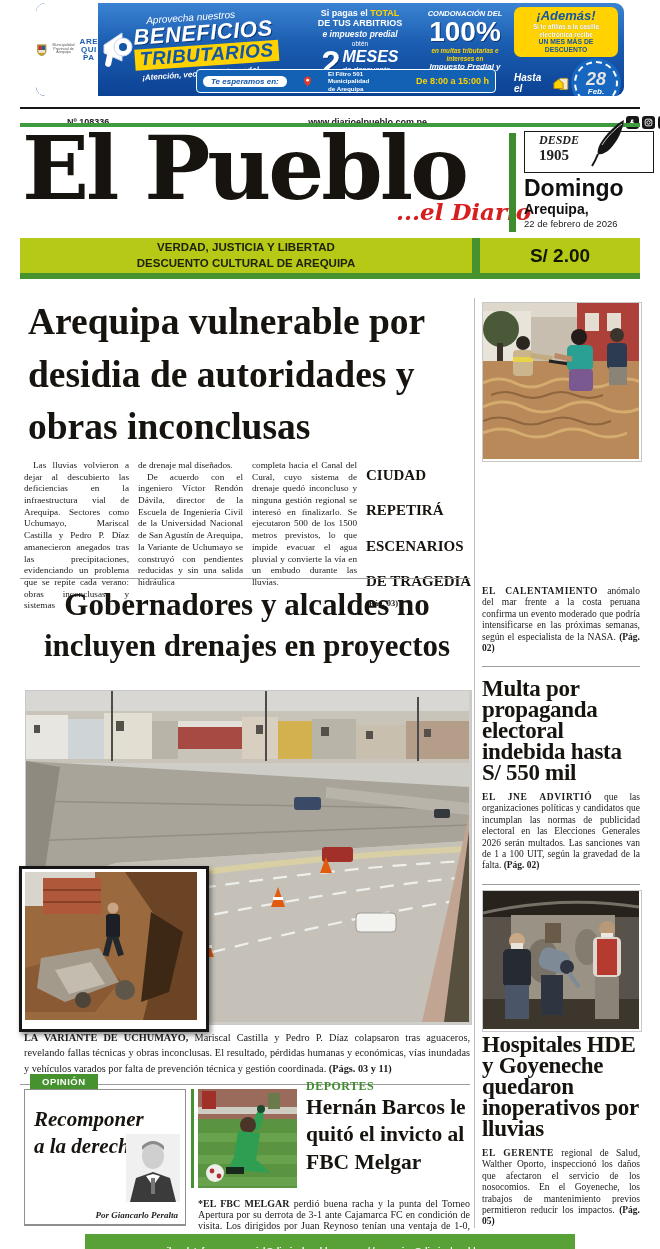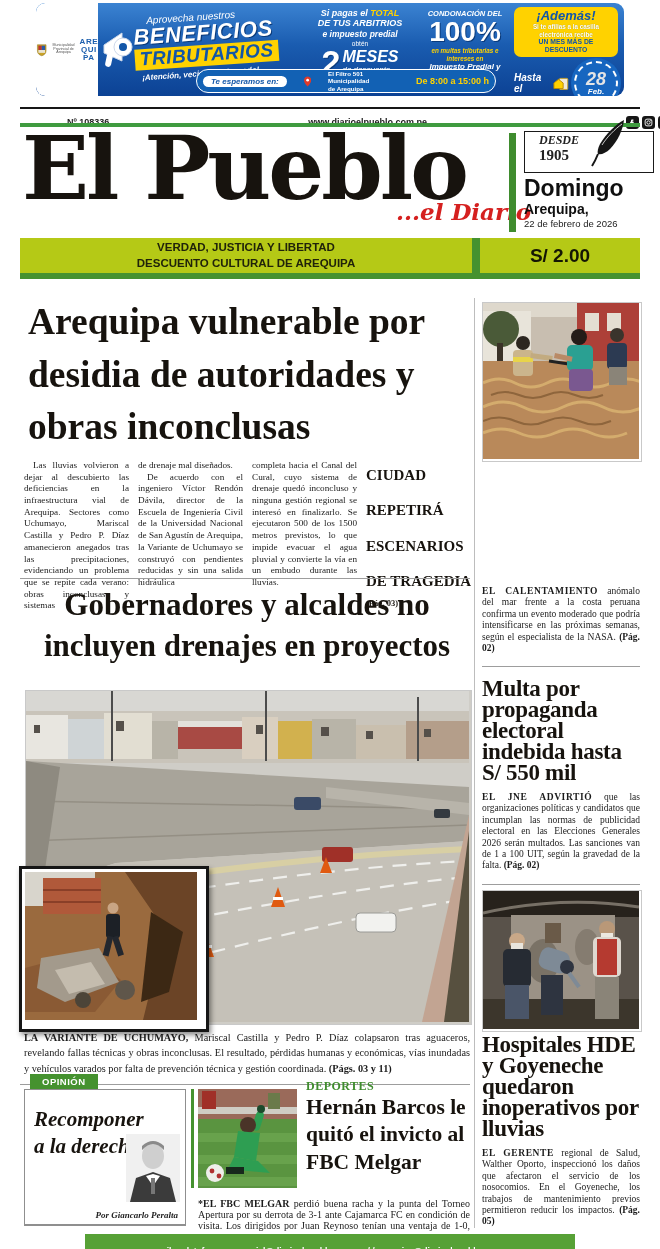--- a/index.html
+++ b/index.html
@@ -16,21 +16,21 @@
           display:flex;flex-direction:row;align-items:center;justify-content:center;gap:2px;flex:0 0 auto;}
   .muni-name{font-size:3.6px;color:#555;text-align:center;line-height:1.1;font-family:"Liberation Sans",sans-serif;}
   .areq-logo{font-family:"Liberation Sans",sans-serif;font-weight:bold;color:#1c5fae;font-size:8px;line-height:1;letter-spacing:.5px;text-align:center;}
   .b-beneficios{left:98px;top:7px;width:168px;transform:rotate(-4deg);font-family:"Liberation Sans",sans-serif;}
   .b-intro{color:#fff;font-style:italic;font-size:10px;margin-left:14px;}
   .b-t1{color:#fff;font-weight:bold;font-style:italic;font-size:22px;line-height:1;letter-spacing:.5px;text-shadow:1px 1px 0 #0a3a7a;}
   .b-t2{display:inline-block;background:#ffd200;color:#1256a8;font-weight:bold;font-style:italic;font-size:19px;
         line-height:1.1;padding:0 5px;margin-top:1px;letter-spacing:.5px;}
   .b-att{color:#fff;font-weight:bold;font-style:italic;font-size:8px;margin-top:3px;margin-left:6px;}
   .b-offer1{left:272px;top:5px;width:104px;text-align:center;font-family:"Liberation Sans",sans-serif;}
-  .o1a{color:#fff;font-weight:bold;font-style:italic;font-size:9px;line-height:1.15;}
+  .o1a{color:#fff;font-weight:bold;font-size:9px;line-height:1.15;}
   .o1a .yel{color:#ffd200;}
   .o1d{color:#fff;font-weight:bold;font-style:italic;font-size:8.5px;}
   .o1e{color:#fff;font-size:6.5px;margin-top:1px;}
   .o1row{display:flex;align-items:center;justify-content:center;margin-top:0;}
   .o1num{color:#fff;font-weight:bold;font-size:34px;line-height:.9;text-shadow:1px 1px 0 #0a3a7a;}
   .o1stack{text-align:left;margin-left:2px;}
   .o1f{color:#fff;font-weight:bold;font-style:italic;font-size:16px;line-height:1;}
   .o1g{color:#fff;font-size:8px;font-style:italic;}
   .b-offer2{left:384px;top:6px;width:90px;text-align:center;font-family:"Liberation Sans",sans-serif;}
   .o2a{color:#fff;font-weight:bold;font-style:italic;font-size:7.5px;}
@@ -41,21 +41,21 @@
   .exbox{background:#ffd200;border-radius:7px;padding:2px 4px 3px;text-align:center;}
   .ex-t{color:#1256a8;font-weight:bold;font-style:italic;font-size:13px;line-height:1;}
   .ex-b{color:#fff;font-weight:bold;font-size:6.3px;line-height:1.2;margin-top:1px;text-shadow:0 0 1px #9a8a00;}
   .ex-c{color:#1256a8;font-weight:bold;font-size:6.8px;line-height:1.15;}
   .ex-row{display:flex;align-items:center;gap:4px;margin-top:4px;justify-content:flex-end;}
   .hasta{color:#fff;font-weight:bold;font-style:italic;font-size:10px;}
   .badge{width:40px;height:40px;border-radius:50%;background:#1766c0;border:2px dashed #fff;
          box-shadow:0 0 0 3px #1766c0;display:flex;flex-direction:column;align-items:center;justify-content:center;flex:0 0 auto;}
   .badge .d{color:#e5e5e5;font-weight:bold;font-size:18px;line-height:1;font-style:italic;}
   .badge .m{color:#fff;font-weight:bold;font-size:8px;line-height:1;font-style:italic;}
-  .b-pill{left:160px;bottom:3px;width:286px;height:22px;background:#1261b4;border:1.5px solid #fff;border-radius:12px;
+  .b-pill{left:160px;bottom:3px;width:286px;height:22px;background:#1261b4;border:1.5px solid #fff;border-radius:4px;
           display:flex;align-items:center;gap:17px;padding:0 6px;font-family:"Liberation Sans",sans-serif;}
   .pill-lab{background:#fff;color:#1256a8;font-weight:bold;font-style:italic;font-size:8px;border-radius:8px;padding:1px 8px;white-space:nowrap;}
   .pill-addr{color:#fff;font-size:6.2px;line-height:1.2;font-weight:bold;}
   .pill-hours{color:#ffd200;font-weight:bold;font-size:9px;white-space:nowrap;}
 
   
   .hdr-topline{left:20px;top:107px;width:620px;height:2px;background:#161616;position:absolute;}
   .hdr-row{left:20px;top:110px;width:620px;height:24px;display:flex;align-items:center;justify-content:space-between;
            font-family:"Liberation Sans",sans-serif;font-weight:bold;font-size:9px;color:#222;padding-left:47px;}
   .hdr-green{left:20px;top:123px;width:620px;height:4px;background:#3f9b3f;position:absolute;}

